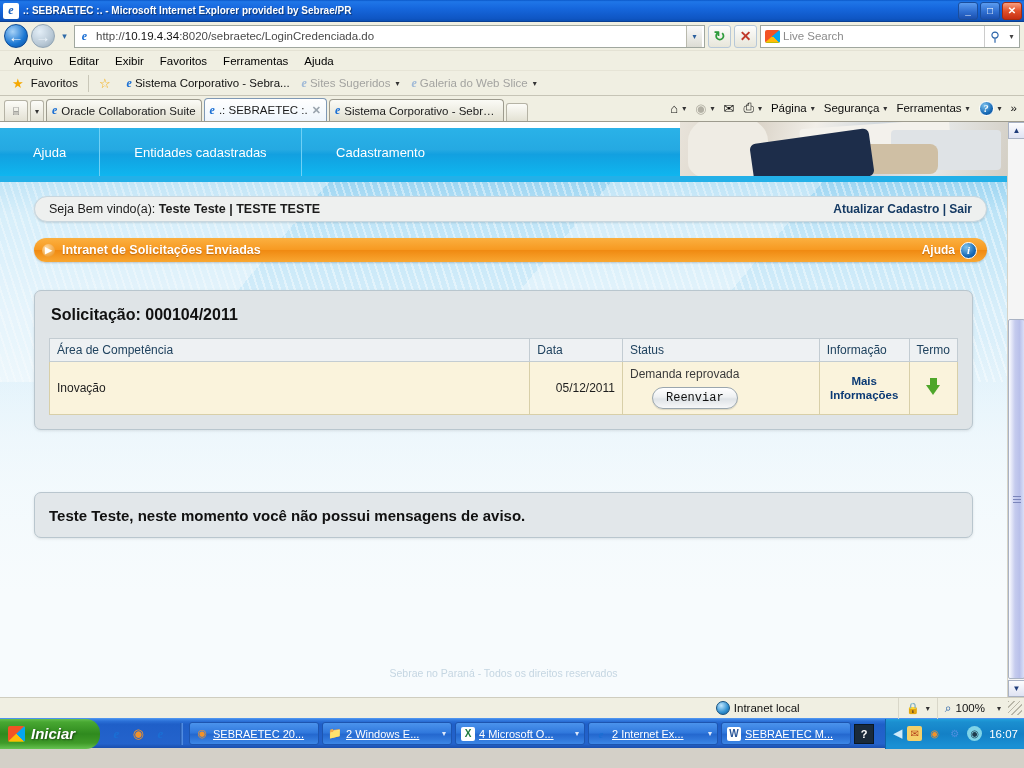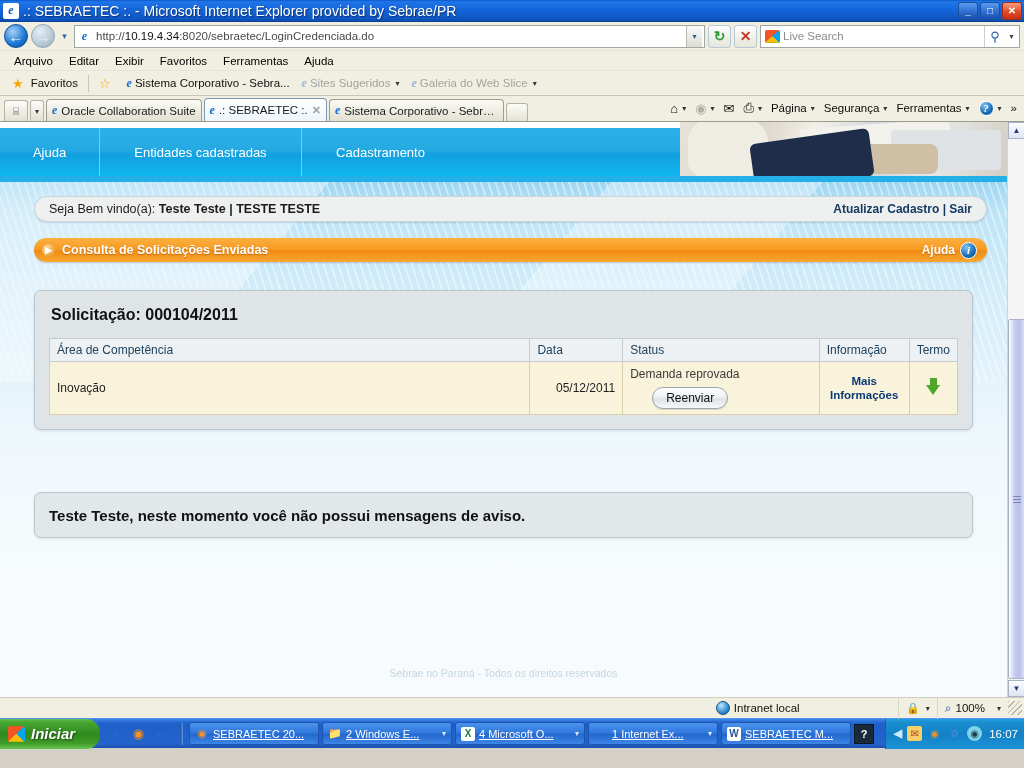--- a/index.html
+++ b/index.html
@@ -19,21 +19,21 @@
     border-bottom:1px solid #0a3f92;
   }
   .tb-icon{
     width:16px;height:16px;margin-right:4px;flex:none;
     background:#fff;border-radius:2px;
     display:flex;align-items:center;justify-content:center;
     font-size:12px;font-weight:bold;color:#1a5fbd;font-style:italic;
     font-family:"Liberation Serif", serif;
   }
   .tb-title{
-    color:#fff;font-weight:normal;font-size:14px;
+    color:#fff;font-weight:bold;font-size:10px;
     text-shadow:1px 1px 1px rgba(0,0,0,.45);
     white-space:nowrap;overflow:hidden;flex:1;
   }
   .tb-buttons{display:flex;gap:2px;align-items:center;}
   .tb-btn{
     width:20px;height:18px;border-radius:3px;
     border:1px solid #1b4e9c;
     display:flex;align-items:center;justify-content:center;
     color:#fff;font-size:10px;font-weight:bold;
     background:linear-gradient(to bottom,#5b9cf0,#2f6ed0 55%,#1a4fae);
@@ -259,21 +259,21 @@
   .c-data{width:93px;text-align:right;}
   .c-status{width:198px;}
   .c-info{width:90px;text-align:center;}
   .c-termo{width:48px;text-align:center;margin-left:28px;}
   .status-cell{text-align:left;}
   .status-txt{color:#3b3b3b;font-size:12px;margin-bottom:6px;}
   .btn-reenviar{
     display:inline-block;padding:3px 13px;border-radius:11px;
     border:1px solid #9aa6ae;background:linear-gradient(to bottom,#ffffff,#eef0f2 45%,#dfe3e7 55%,#f6f7f8);
     font-size:12px;color:#111;cursor:pointer;box-shadow:0 1px 1px rgba(0,0,0,.12);
-    margin-left:22px;font-family:Liberation Sans, sans-serif;
+    margin-left:22px;font-family:Liberation Mono, monospace;
   }
   .mais-info{color:#0b3a75;font-weight:bold;font-size:11.5px;line-height:1.25;text-decoration:none;display:block;}
   .arrow-dl{
     display:inline-block;width:15px;height:17px;position:relative;
   }
   .arrow-dl::before{content:"";position:absolute;left:4px;top:0;width:7px;height:8px;background:#4ea62a;}
   .arrow-dl::after{content:"";position:absolute;left:0;top:7px;width:0;height:0;
     border-left:7.5px solid transparent;border-right:7.5px solid transparent;border-top:10px solid #4ea62a;}
 
   .msgpanel{
@@ -523,21 +523,21 @@
           <div>
             <span>Seja Bem vindo(a):</span>
             <span class="names">Teste Teste | TESTE TESTE</span>
           </div>
           <div class="right">Atualizar Cadastro | Sair</div>
         </div>
 
         <div class="orangebar">
           <div class="ob-left">
             <span class="ob-bullet">▶</span>
-            <span class="ob-title">Consulta de Solicitações Enviadas</span>
+            <span class="ob-title">Intranet de Solicitações Enviadas</span>
           </div>
           <div class="ob-right">
             <span class="ob-ajuda">Ajuda</span>
             <span class="ob-i">i</span>
           </div>
         </div>
 
         <div class="panel">
           <div class="panel-title">Solicitação: 000104/2011</div>
           <table class="grid">
@@ -631,21 +631,21 @@
       <span class="lbl">2 Windows E...</span>
       <span class="caret">▾</span>
     </div>
     <div class="taskitem">
       <span class="ti-ico" style="color:#1e7a3c;background:#fff;border-radius:2px;font-weight:bold;font-size:10px">X</span>
       <span class="lbl">4 Microsoft O...</span>
       <span class="caret">▾</span>
     </div>
     <div class="taskitem">
       <span class="ti-ico mini-ie">e</span>
-      <span class="lbl">1 Internet Ex...</span>
+      <span class="lbl">2 Internet Ex...</span>
       <span class="caret">▾</span>
     </div>
     <div class="taskitem">
       <span class="ti-ico" style="color:#2a5699;background:#fff;border-radius:2px;font-weight:bold;font-size:10px">W</span>
       <span class="lbl">SEBRAETEC M...</span>
       <span class="caret"></span>
     </div>
     <div class="notify-box">?</div>
   </div>
 

